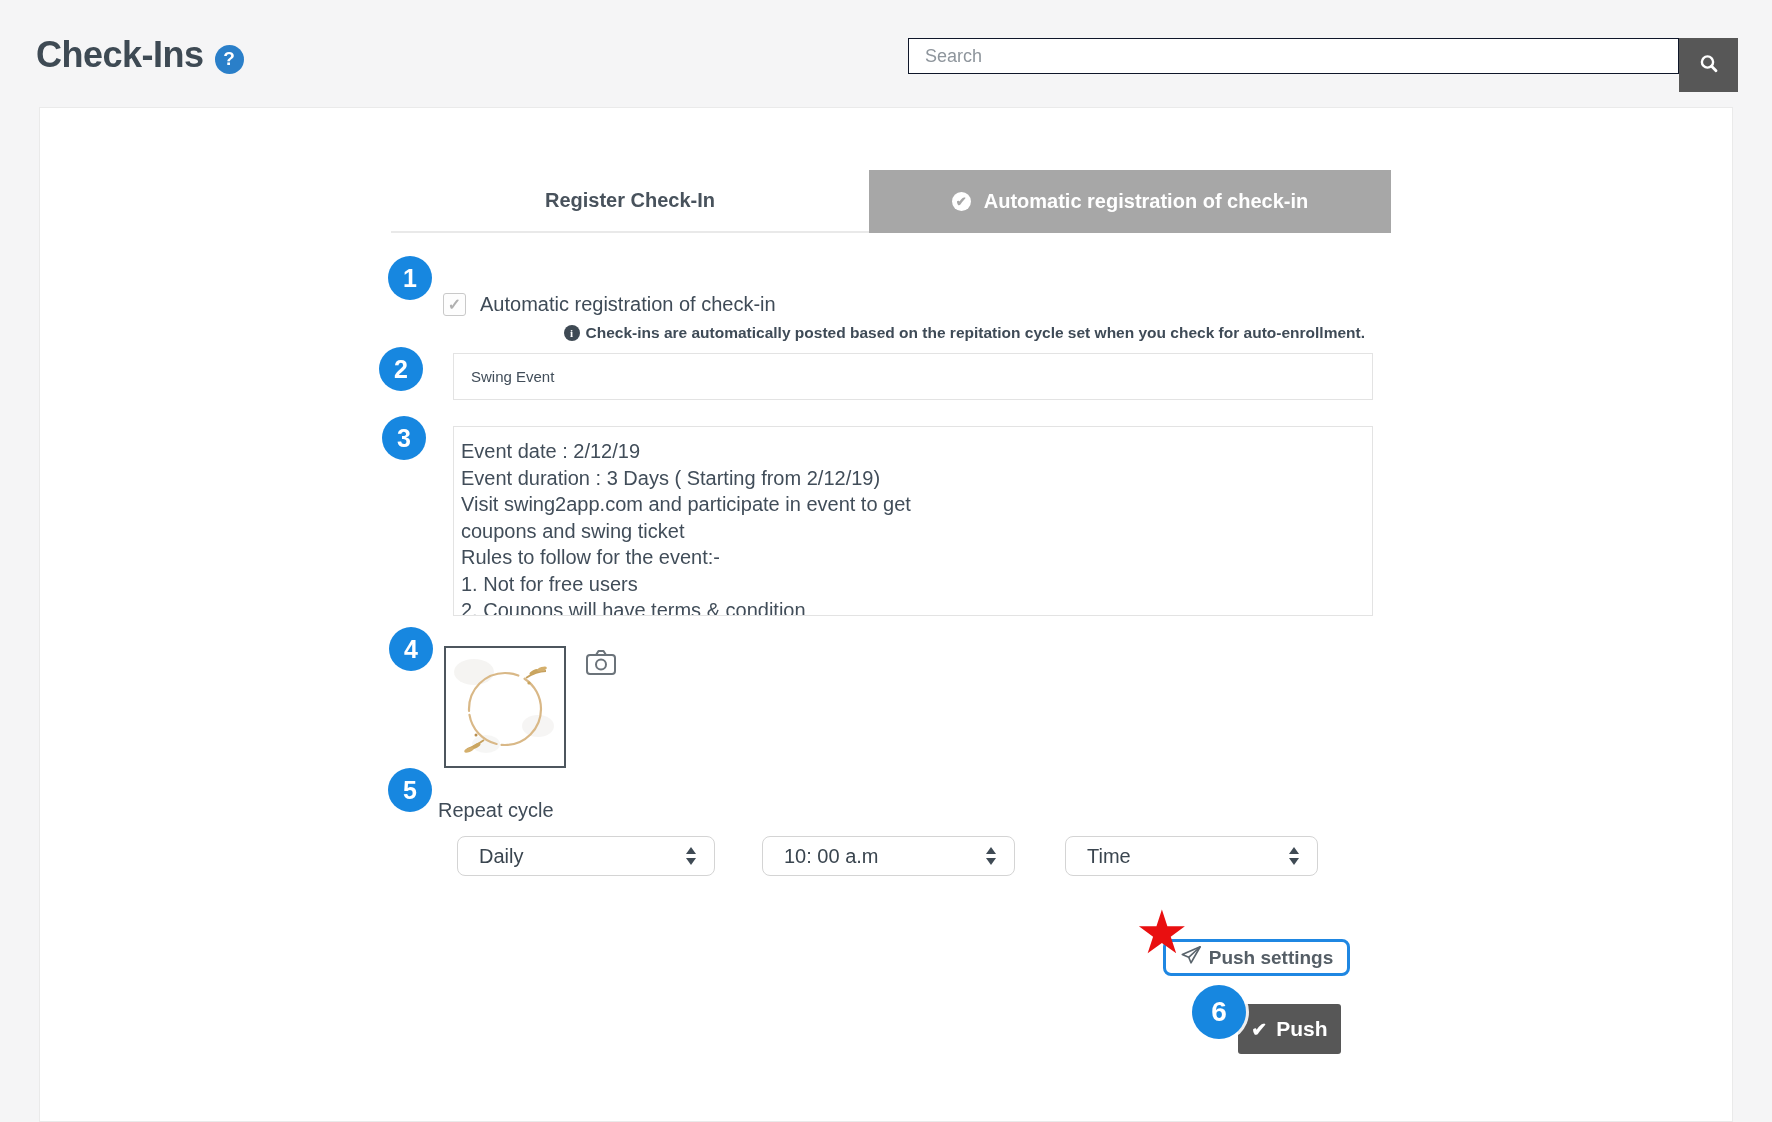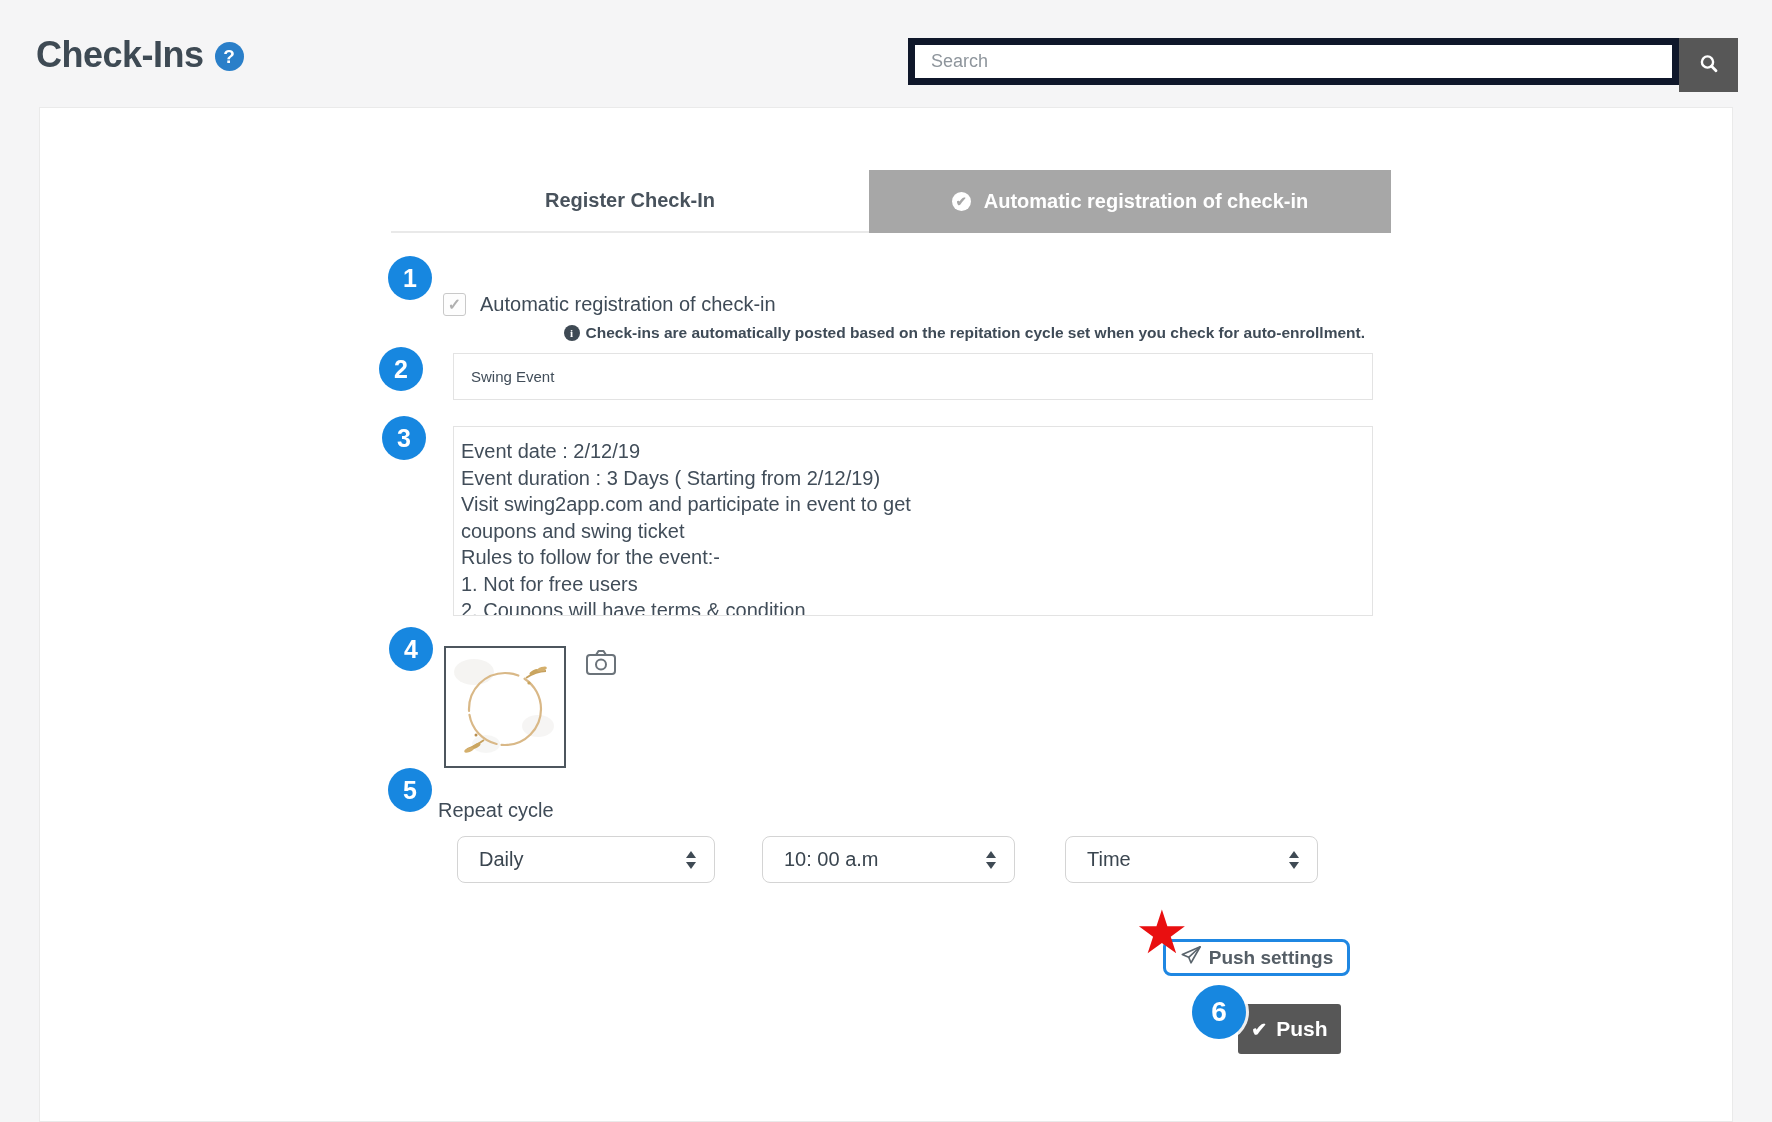--- a/index.html
+++ b/index.html
@@ -6,32 +6,32 @@
   html,body { width:1772px; height:1122px; }
   body {
     position:relative;
     background:#f5f5f6;
     font-family:"Liberation Sans", sans-serif;
     color:#3f4b57;
     overflow:hidden;
   }
 
   
-  .page-header { position:absolute; left:36px; top:34px; display:flex; gap:11px; }
+  .page-header { position:absolute; left:36px; top:34px; display:flex; align-items:center; gap:11px; }
   .page-title { font-size:36px; font-weight:700; color:#3e4a54; letter-spacing:-0.5px; }
   .help-icon {
     width:29px; height:29px; border-radius:50%;
     background:#2a7fc9; color:#fff; font-weight:700; font-size:19px;
     display:flex; align-items:center; justify-content:center; margin-top:8px;
     cursor:pointer;
   }
 
   .search-group { position:absolute; left:908px; top:38px; width:830px; height:54px; display:flex; }
   .search-input {
-    flex:1; height:47px; border:7px solid #0f172a; background:#fff;
+    flex:1; height:36px; border:1px solid #0f172a; background:#fff;
     padding:0 16px; font-size:18px; color:#3f4b57; outline:none;
     font-family:"Liberation Sans", sans-serif;
   }
   .search-input::placeholder { color:#8e959c; }
   .search-btn {
     width:59px; height:54px; background:#575757; border:none; cursor:pointer;
     display:flex; align-items:center; justify-content:center;
   }
 
   
@@ -109,21 +109,21 @@
   
   .thumb {
     position:absolute; left:404px; top:538px; width:122px; height:122px;
     border:2px solid #4d565e; background:#fff; cursor:pointer;
   }
   .camera-icon { position:absolute; left:545px; top:541px; cursor:pointer; }
 
   
   .repeat-label { position:absolute; left:398px; top:691px; font-size:20px; color:#3f4b57; }
   .select {
-    position:absolute; top:728px; height:47px;
+    position:absolute; top:728px; height:40px;
     border:1px solid #d4d4d4; border-radius:8px; background:#fff;
     display:flex; align-items:center; padding:0 18px 0 21px;
     font-size:20px; color:#3a454f; cursor:pointer;
   }
   .select .sel-label { flex:1; }
   .select-frequency { left:417px; width:258px; }
   .select-time      { left:722px; width:253px; }
   .select-unit      { left:1025px; width:253px;gap:24px; }
   .spinner { display:flex; flex-direction:column; gap:4px; align-items:center; }
   .spinner .up    { width:0; height:0; border-left:5px solid transparent; border-right:5px solid transparent; border-bottom:7px solid #3f4a54; }

